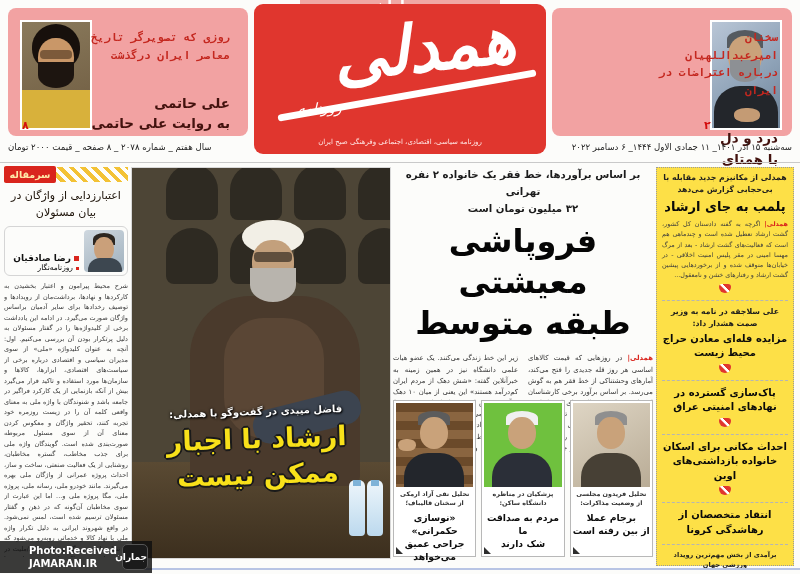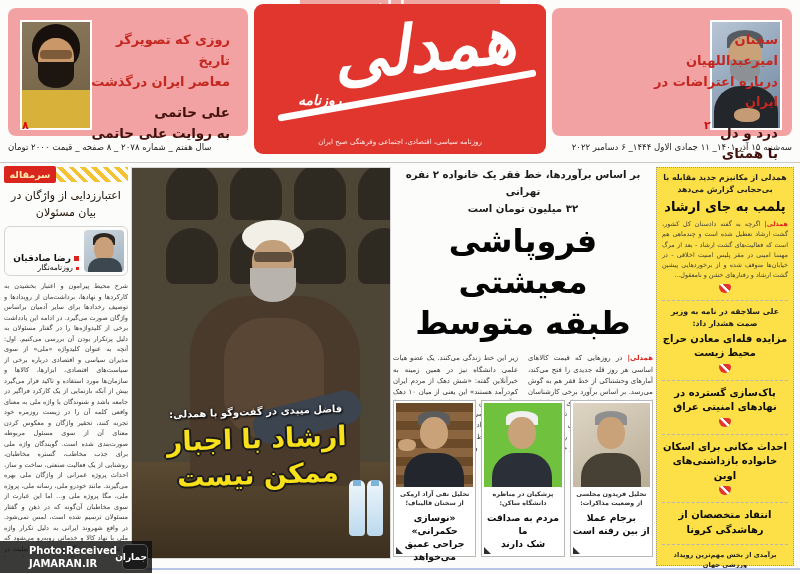--- a/index.html
+++ b/index.html
@@ -12,22 +12,22 @@
     color:#fff;font-weight:bold;font-size:14px;text-align:center;letter-spacing:14px;opacity:.85;line-height:24px;}
   .promo{background:#f2a2a2;border-radius:8px;}
   .promo-left{left:8px;top:8px;width:240px;height:128px;}
   .promo-right{left:552px;top:8px;width:240px;height:128px;}
   .promo .photo{position:absolute;top:12px;width:68px;height:106px;border:2px solid #fff;overflow:hidden;}
   .promo-left .photo{right:auto;left:12px;}
   .promo-right .photo{right:auto;left:158px;}
   .promo .txt{position:absolute;top:22px;text-align:right;}
   .promo-left .txt{right:18px;width:145px;}
   .promo-right .txt{right:14px;width:130px;}
-  .promo .kicker{color:#c4271f;font-size:13px;font-weight:bold;line-height:1.6;}
-  .promo .title{color:#43120e;font-size:13.5px;font-weight:bold;line-height:1.5;margin-top:10px;}
+  .promo .kicker{color:#c4271f;font-size:11px;font-weight:bold;line-height:1.6;font-family:Liberation Mono, monospace;}
+  .promo .title{color:#43120e;font-size:13.5px;font-weight:bold;line-height:1.5;margin-top:28px;}
   .pagebadge{position:absolute;color:#d40f0f;font-weight:bold;font-size:11px;}
   .promo-left .pagebadge{left:14px;bottom:4px;}
   .promo-right .pagebadge{left:152px;bottom:4px;}
 
   
   .ph-hatami{background:linear-gradient(160deg,#8a7a5c,#6e5b40);}
   .ph-hatami .hair{position:absolute;top:2px;left:10px;width:48px;height:46px;border-radius:50% 50% 45% 45%;background:#17100c;}
   .ph-hatami .face{position:absolute;top:16px;left:16px;width:36px;height:40px;border-radius:48%;background:#c99768;}
   .ph-hatami .glasses{position:absolute;top:28px;left:18px;width:32px;height:9px;background:rgba(60,40,20,.55);border-radius:4px;}
   .ph-hatami .beard{position:absolute;top:40px;left:16px;width:36px;height:26px;border-radius:0 0 50% 50%;background:#1d1510;}
@@ -37,21 +37,21 @@
   .ph-amir .hair{position:absolute;top:8px;left:15px;width:36px;height:18px;border-radius:50% 50% 0 0;background:#555b60;}
   .ph-amir .beard{position:absolute;top:38px;left:18px;width:30px;height:22px;border-radius:0 0 50% 50%;background:#8d9094;}
   .ph-amir .suit{position:absolute;bottom:0;left:2px;width:64px;height:42px;border-radius:26px 26px 0 0;background:#23262b;}
   .ph-amir .hands{position:absolute;bottom:6px;left:22px;width:26px;height:14px;border-radius:45%;background:#c49b74;}
 
   .logo-box{left:254px;top:4px;width:292px;height:150px;background:#e0362e;border-radius:9px;color:#fff;}
   .logo-cal{position:absolute;top:6px;right:30px;font-size:66px;font-weight:bold;font-style:italic;
     transform:rotate(-6deg);letter-spacing:-4px;}
   .logo-swoosh{position:absolute;top:88px;right:8px;width:262px;height:7px;background:#fff;border-radius:4px;
     transform:rotate(-10deg);}
-  .logo-rooz{position:absolute;top:88px;left:44px;font-size:14px;font-weight:bold;font-style:italic;}
+  .logo-rooz{position:absolute;top:96px;left:44px;font-size:14px;font-weight:normal;font-style:italic;}
   .logo-tag{position:absolute;bottom:8px;right:0;width:100%;text-align:center;font-size:7px;color:#ffe9e7;}
 
   .dateline{top:142px;font-size:8.6px;font-weight:normal;color:#222;}
   .dl-right{right:8px;}
   .dl-left{left:8px;}
   .hdr-rule{top:162px;left:0;width:800px;height:1px;background:#c9c9c9;}
 
   
   .editorial{left:4px;top:167px;width:124px;height:403px;}
   .ed-bar{position:relative;height:15px;background:repeating-linear-gradient(45deg,#f3c235 0 4px,#fdfdfb 4px 8px);}

